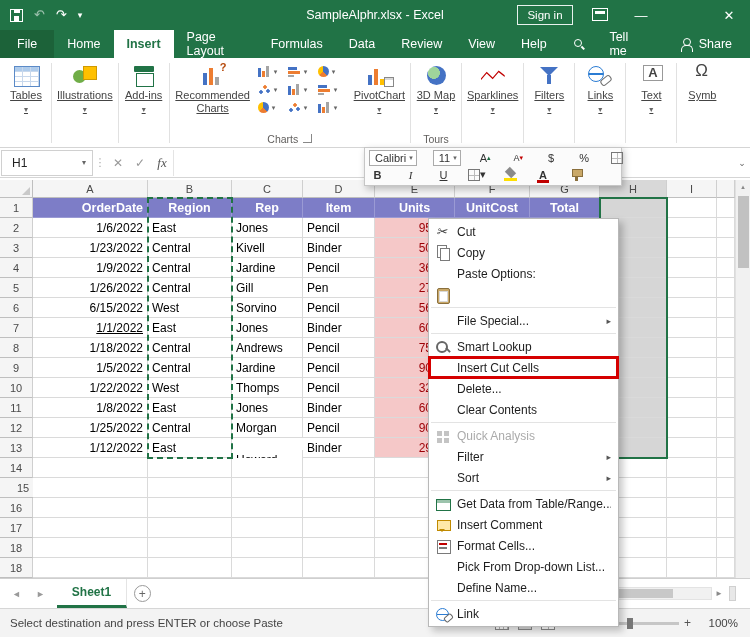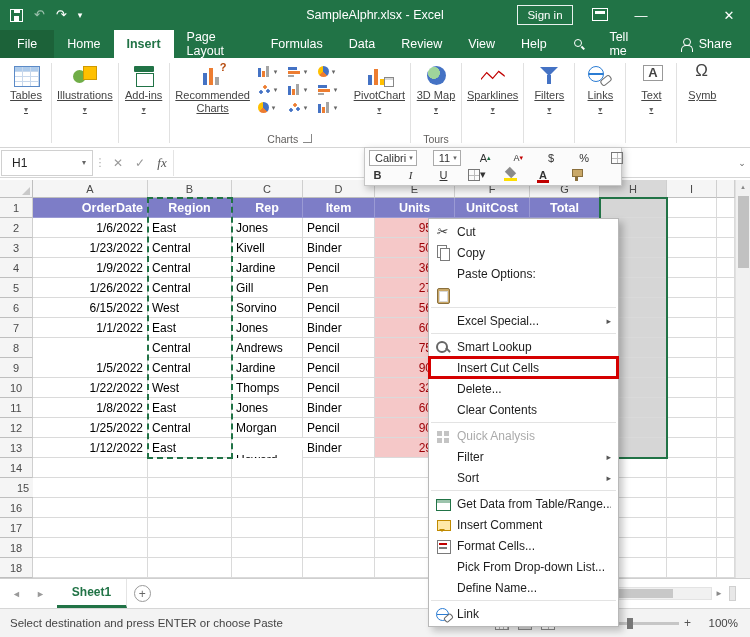--- a/index.html
+++ b/index.html
@@ -498,31 +498,32 @@
       <div class="cell la" style="left: 148px; top: 118px; width: 84px; height: 20px;">West</div>
       <div class="cell la" style="left: 232px; top: 118px; width: 71px; height: 20px;">Sorvino</div>
       <div class="cell la" style="left: 303px; top: 118px; width: 72px; height: 20px;">Pencil</div>
       <div class="cell pink ra pinkpad" style="left: 375px; top: 118px; width: 80px; height: 20px;">56</div>
       <div class="cell" style="left: 455px; top: 118px; width: 75px; height: 20px;"></div>
       <div class="cell" style="left: 530px; top: 118px; width: 70px; height: 20px;"></div>
       <div class="cell grayc" style="left: 600px; top: 118px; width: 67px; height: 20px;"></div>
       <div class="cell" style="left: 667px; top: 118px; width: 50px; height: 20px;"></div>
       <div class="cell" style="left: 717px; top: 118px; width: 18px; height: 20px;"></div>
       <div class="rh" style="left: 0px; top: 138px; width: 33px; height: 20px;">7</div>
-      <div class="cell ra" style="left: 33px; top: 138px; width: 115px; height: 20px;">1/1/2022</div>
+      <div class="cell ra" style="left: 33px; top: 138px; width: 115px; height: 20px; text-decoration: underline;">1/1/2022</div>
       <div class="cell la" style="left: 148px; top: 138px; width: 84px; height: 20px;">East</div>
       <div class="cell la" style="left: 232px; top: 138px; width: 71px; height: 20px;">Jones</div>
       <div class="cell la" style="left: 303px; top: 138px; width: 72px; height: 20px;">Binder</div>
       <div class="cell pink ra pinkpad" style="left: 375px; top: 138px; width: 80px; height: 20px;">60</div>
       <div class="cell" style="left: 455px; top: 138px; width: 75px; height: 20px;"></div>
       <div class="cell" style="left: 530px; top: 138px; width: 70px; height: 20px;"></div>
       <div class="cell grayc" style="left: 600px; top: 138px; width: 67px; height: 20px;"></div>
       <div class="cell" style="left: 667px; top: 138px; width: 50px; height: 20px;"></div>
       <div class="cell" style="left: 717px; top: 138px; width: 18px; height: 20px;"></div>
       <div class="rh" style="left: 0px; top: 158px; width: 33px; height: 20px;">8</div>
+      <div class="cell ra" style="left: 33px; top: 158px; width: 115px; height: 20px;">1/18/2022</div>
       <div class="cell la" style="left: 148px; top: 158px; width: 84px; height: 20px;">Central</div>
       <div class="cell la" style="left: 232px; top: 158px; width: 71px; height: 20px;">Andrews</div>
       <div class="cell la" style="left: 303px; top: 158px; width: 72px; height: 20px;">Pencil</div>
       <div class="cell pink ra pinkpad" style="left: 375px; top: 158px; width: 80px; height: 20px;">75</div>
       <div class="cell" style="left: 455px; top: 158px; width: 75px; height: 20px;"></div>
       <div class="cell" style="left: 530px; top: 158px; width: 70px; height: 20px;"></div>
       <div class="cell grayc" style="left: 600px; top: 158px; width: 67px; height: 20px;"></div>
       <div class="cell" style="left: 667px; top: 158px; width: 50px; height: 20px;"></div>
       <div class="cell" style="left: 717px; top: 158px; width: 18px; height: 20px;"></div>
       <div class="rh" style="left: 0px; top: 178px; width: 33px; height: 20px;">9</div>
@@ -752,21 +753,21 @@
       </div>
       <div class="mi">
         <span class="mic">
           <i class="ic ic-paste"></i>
         </span>
         <span class="mlabel"></span>
       </div>
       <div class="msep"></div>
       <div class="mi">
         <span class="mic"></span>
-        <span class="mlabel">Excel Special...</span>
+        <span class="mlabel">File Special...</span>
         <span class="msub">▸</span>
       </div>
       <div class="msep"></div>
       <div class="mi">
         <span class="mic">
           <i class="ic ic-lookup"></i>
         </span>
         <span class="mlabel">Smart Lookup</span>
       </div>
       <div class="mi hl">

